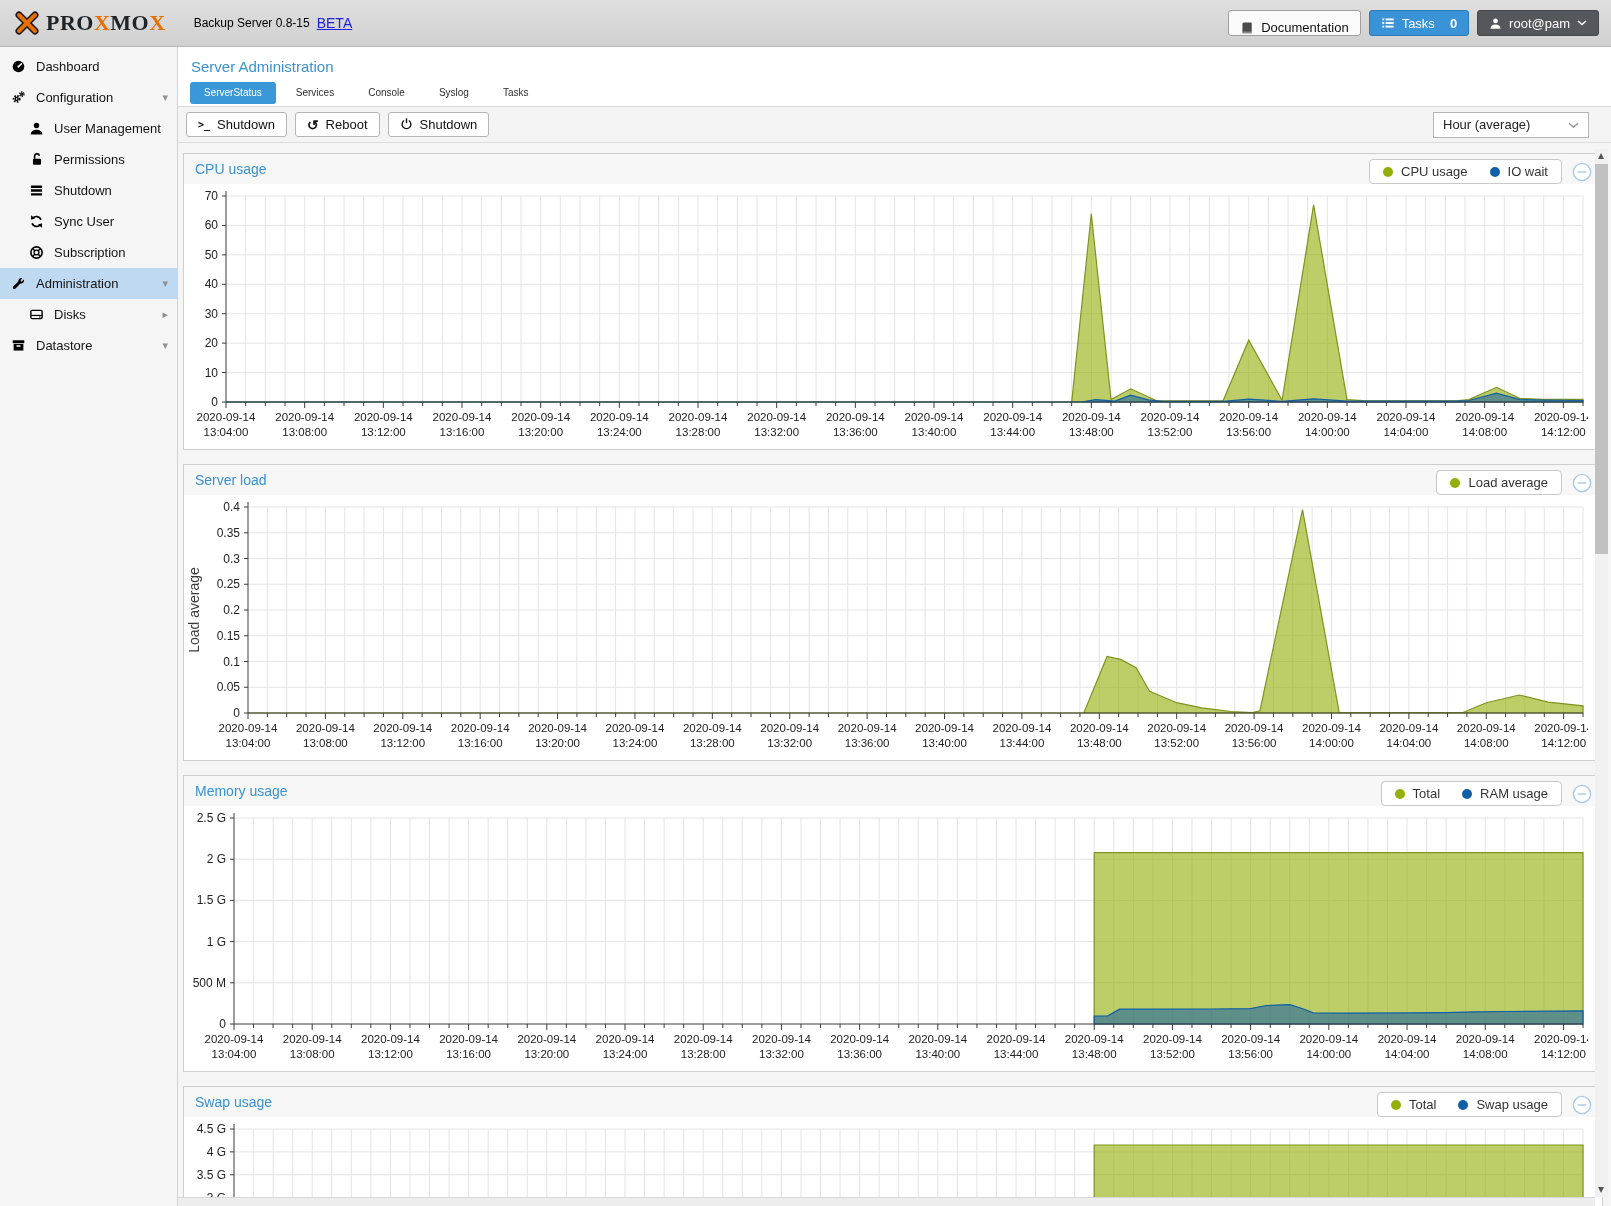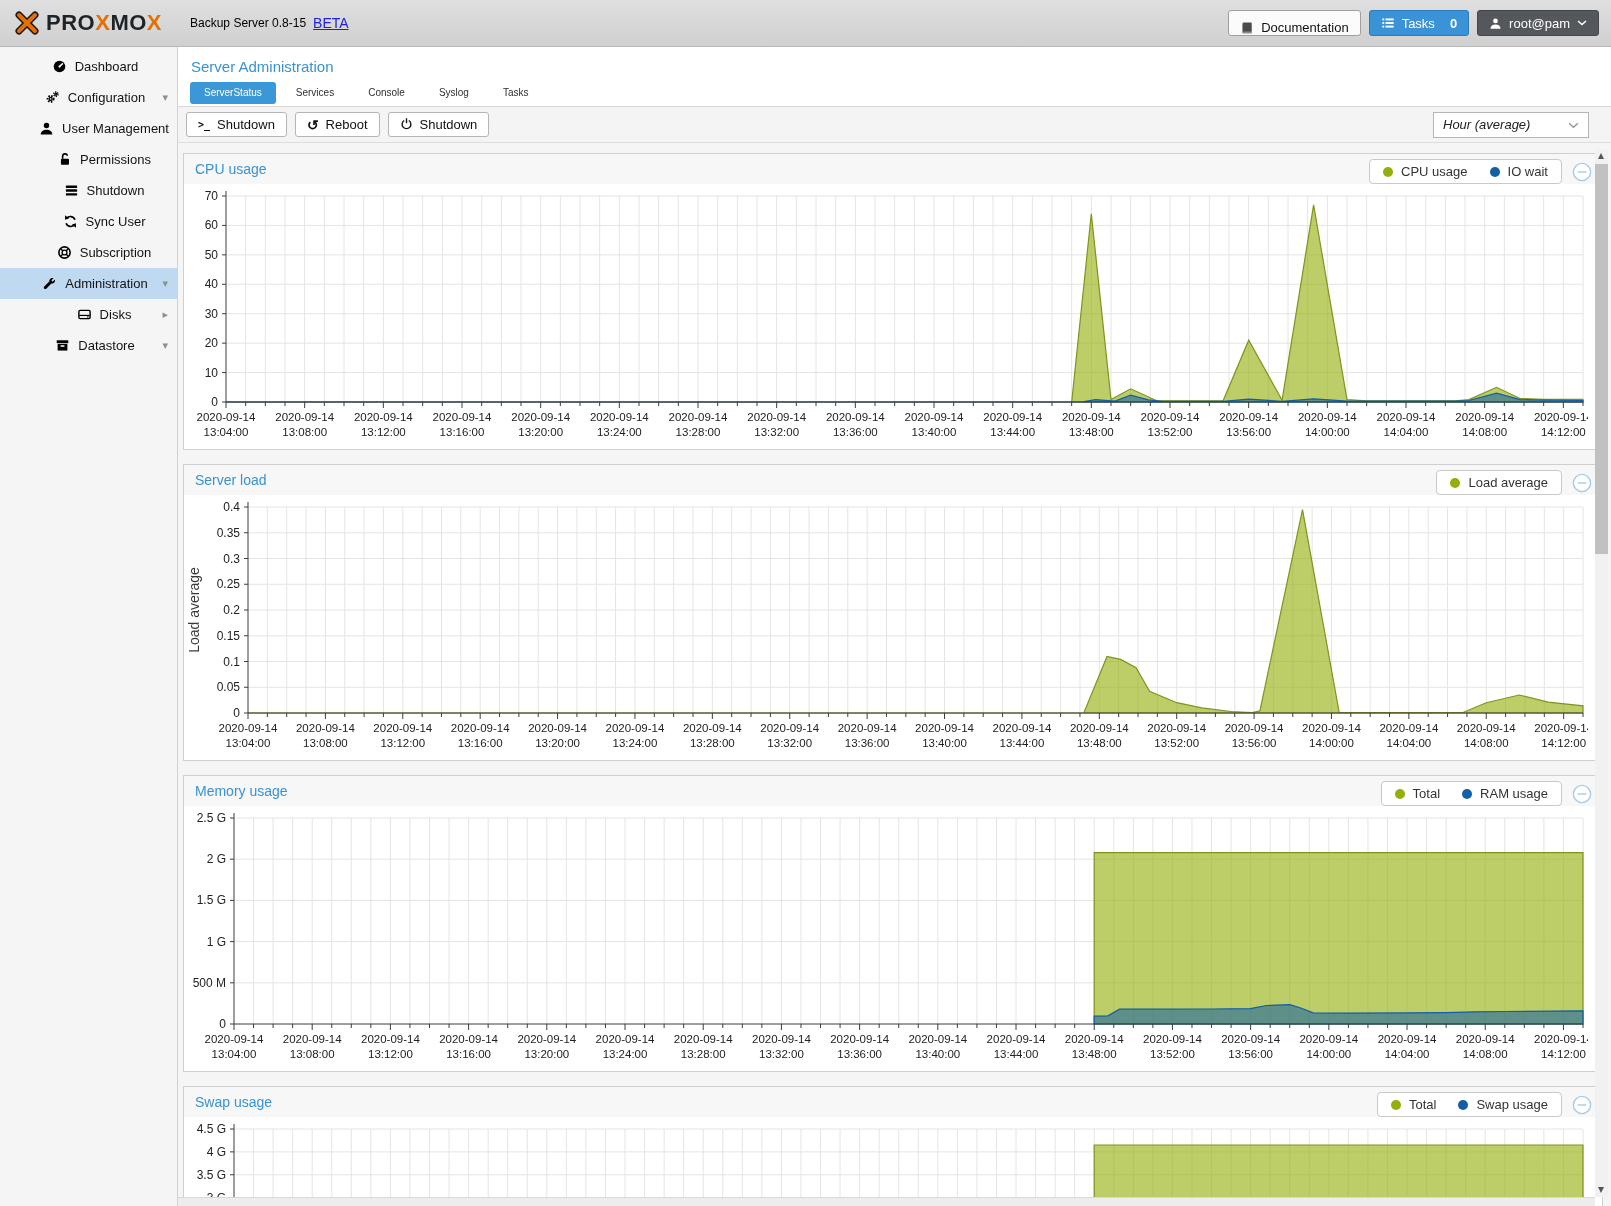--- a/index.html
+++ b/index.html
@@ -1,57 +1,57 @@
 <!DOCTYPE html>
 <html><head>
 <meta charset="utf-8">
 <style>
   * { margin:0; padding:0; box-sizing:border-box; }
   html,body { width:1611px; height:1206px; overflow:hidden; background:#fff;
               font-family:"Liberation Sans", sans-serif; }
   
   .header { height:47px; background:linear-gradient(#dfdfdf,#d0d0d0);
             border-bottom:1px solid #b9b9b9; display:flex; align-items:center; padding:0 12px; }
-  .logo { display:flex; align-items:center; gap:4px; }
+  .logo { display:flex; align-items:center; gap:4px;font-family:Liberation Serif, serif; }
   .logo-word { font-size:22px; font-weight:bold; letter-spacing:.5px; }
   .lw-dark { color:#1d2327; } .lw-orange { color:#e57000; }
   .subtitle { margin-left:28px; font-size:12px; color:#000; }
   .beta { color:#2020e0; text-decoration:underline; font-size:14px; margin-left:7px; cursor:pointer; }
   .header-right { margin-left:auto; display:flex; gap:8px; align-items:center; }
   .hbtn { height:26px; display:flex; align-items:center; gap:7px; padding:0 11px;
           border-radius:3px; font-size:13px; cursor:pointer; }
   .btn-doc { background:#fbfbfb; border:1px solid #9f9f9f; color:#111;align-items:flex-end; }
   .btn-tasks { background:#3a93d7; border:1px solid #2b7cb5; color:#fff; }
   .task-count { font-weight:bold; margin-left:8px; }
   .btn-user { background:#54575b; border:1px solid #44474a; color:#fff; }
   .hbtn .ic { display:flex; align-items:center; }
   
   .layout { display:flex; height:1159px; }
   .sidebar { width:178px; background:#f5f5f5; border-right:1px solid #d2d2d2; padding-top:4px; }
   .side-item { position:relative; height:31px; line-height:31px; font-size:13px; color:#131313;
-               cursor:pointer; white-space:nowrap;text-align:center; }
+               cursor:pointer; white-space:nowrap; }
   .side-item .ico { display:inline-block; width:19px; margin-right:6px; vertical-align:-3px; }
   .side-item.lvl0 { padding-left:11px; }
   .side-item.lvl1 { padding-left:29px; }
   .side-item.selected { background:#bfd9f1; }
   .side-arrow { position:absolute; right:9px; top:0; color:#8f8f8f; font-size:11px; }
   .main { flex:1; display:flex; flex-direction:column; position:relative; background:#f5f5f5; }
   .titlebar { background:#fff; padding:11px 13px 7px; font-size:15px; color:#3892d4; }
   .tabs { background:#fff; padding:0 0 2px 12px; display:flex; gap:6px; border-bottom:1px solid #d8d8d8; }
   .tab { font-size:10px; color:#2f2f2f; padding:5px 14px 6px; border-radius:3px; cursor:pointer; }
   .tab.active { background:#3a97d8; color:#fff; }
   .toolbar { background:#f4f4f4; border-bottom:1px solid #ddd; display:flex; align-items:center;
              padding:5px 8px; gap:8px; height:36px; }
   .tbtn { background:#fff; border:1px solid #b5b5b5; border-radius:3px; font-size:13px; color:#111;
           height:25px; display:flex; align-items:center; gap:7px; padding:0 11px; cursor:pointer; }
   .tbtn .mono { font-family:"DejaVu Sans Mono", monospace; font-size:10px; font-weight:bold; }
   .tbtn .rot { font-size:14px; font-weight:bold; line-height:1; }
   .combo { margin-left:auto; margin-right:14px; width:156px; height:26px; background:#fff;
            border:1px solid #b5b5b5; display:flex; align-items:center; font-size:13px; color:#222;
-           padding:0 9px; cursor:pointer;font-style:italic; }
+           padding:0 9px; cursor:pointer; }
   .combo .chev { margin-left:auto; color:#999; }
   
   .content { flex:1; position:relative; padding:10px 8px 0 5px; overflow:hidden; }
   .panel { background:#fff; border:1px solid #cfcfcf; margin-bottom:14px; position:relative; overflow:hidden; }
   .panel-header { height:30px; display:flex; align-items:center; padding:0 11px; background:#f7f7f7; }
   .panel-title { font-size:14px; color:#3892d4; }
   .legend { position:absolute; top:5px; right:40px; background:#fff; border:1px solid #c9c9c9;
             border-radius:4px; padding:4px 13px; display:flex; gap:22px; align-items:center; cursor:pointer; }
   .legend-item { display:flex; align-items:center; gap:8px; font-size:13px; color:#333; }
   .dot { width:10px; height:10px; border-radius:50%; }

